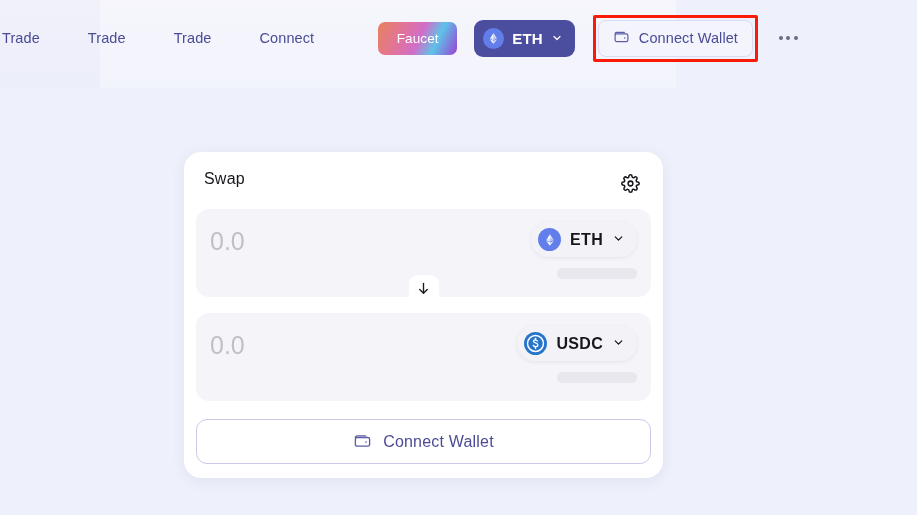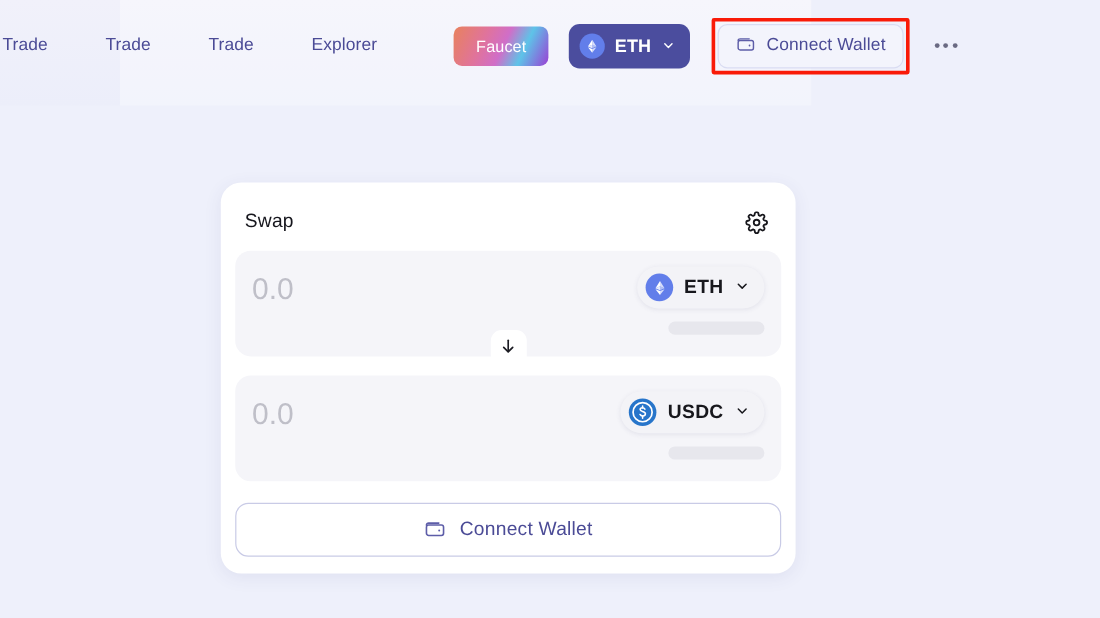--- a/index.html
+++ b/index.html
@@ -190,21 +190,21 @@
     height: 326px;
     background: #ffffff;
     border-radius: 17px;
     box-shadow: 0 3px 14px rgba(70,70,130,0.08);
     padding: 14px 12px 12px 12px;
     z-index: 3;
   }
 
   .card-head {
     display: flex;
-    align-items: center;
+    align-items: flex-start;
     justify-content: space-between;
     padding: 4px 8px 0 8px;
     height: 34px;
   }
   .card-title {
     font-size: 16px;
     color: #16161d;
     letter-spacing: 0.2px;
   }
   .gear-btn {
@@ -322,21 +322,21 @@
 
 <div class="top-band"></div>
 <div class="band-seam"></div>
 
 <div class="header">
 
   <nav class="nav">
     <div class="nav-item">Trade</div>
     <div class="nav-item">Trade</div>
     <div class="nav-item">Trade</div>
-    <div class="nav-item">Explorer</div>
+    <div class="nav-item">Connect</div>
   </nav>
 
   <div class="header-right">
 
     <button class="faucet-btn">Faucet</button>
 
     <button class="eth-btn">
       <span class="eth-logo">
         <svg width="13" height="13" viewBox="0 0 24 24">
           <polygon points="12,2 12,9.6 18.5,12.5" fill="#ffffff" opacity="0.75"></polygon>

